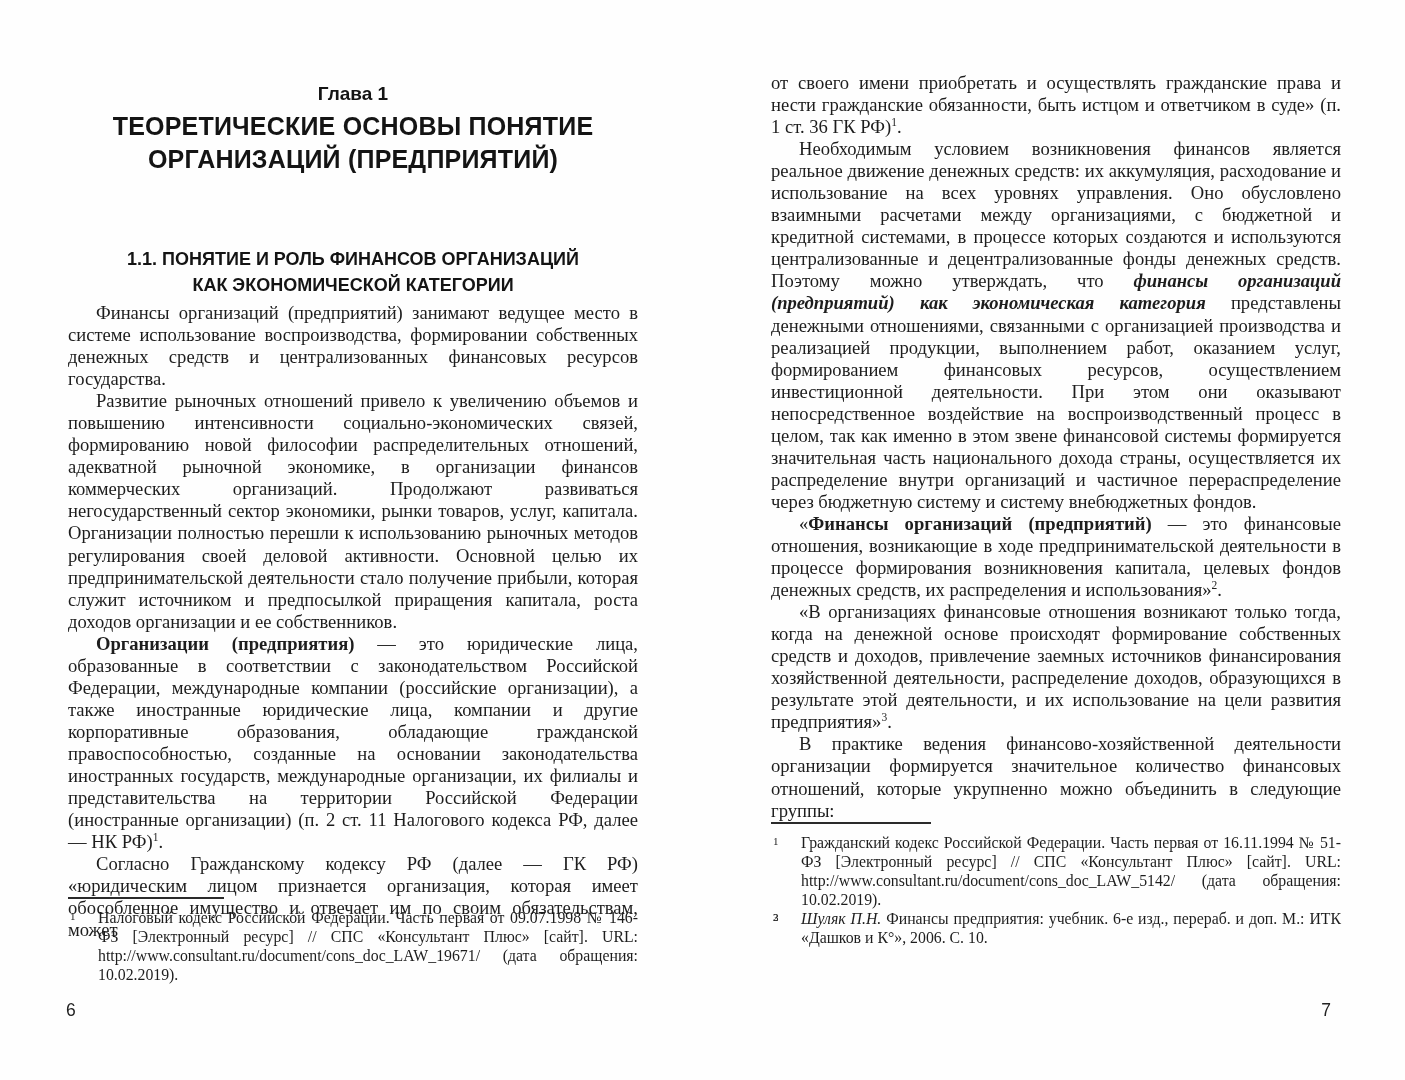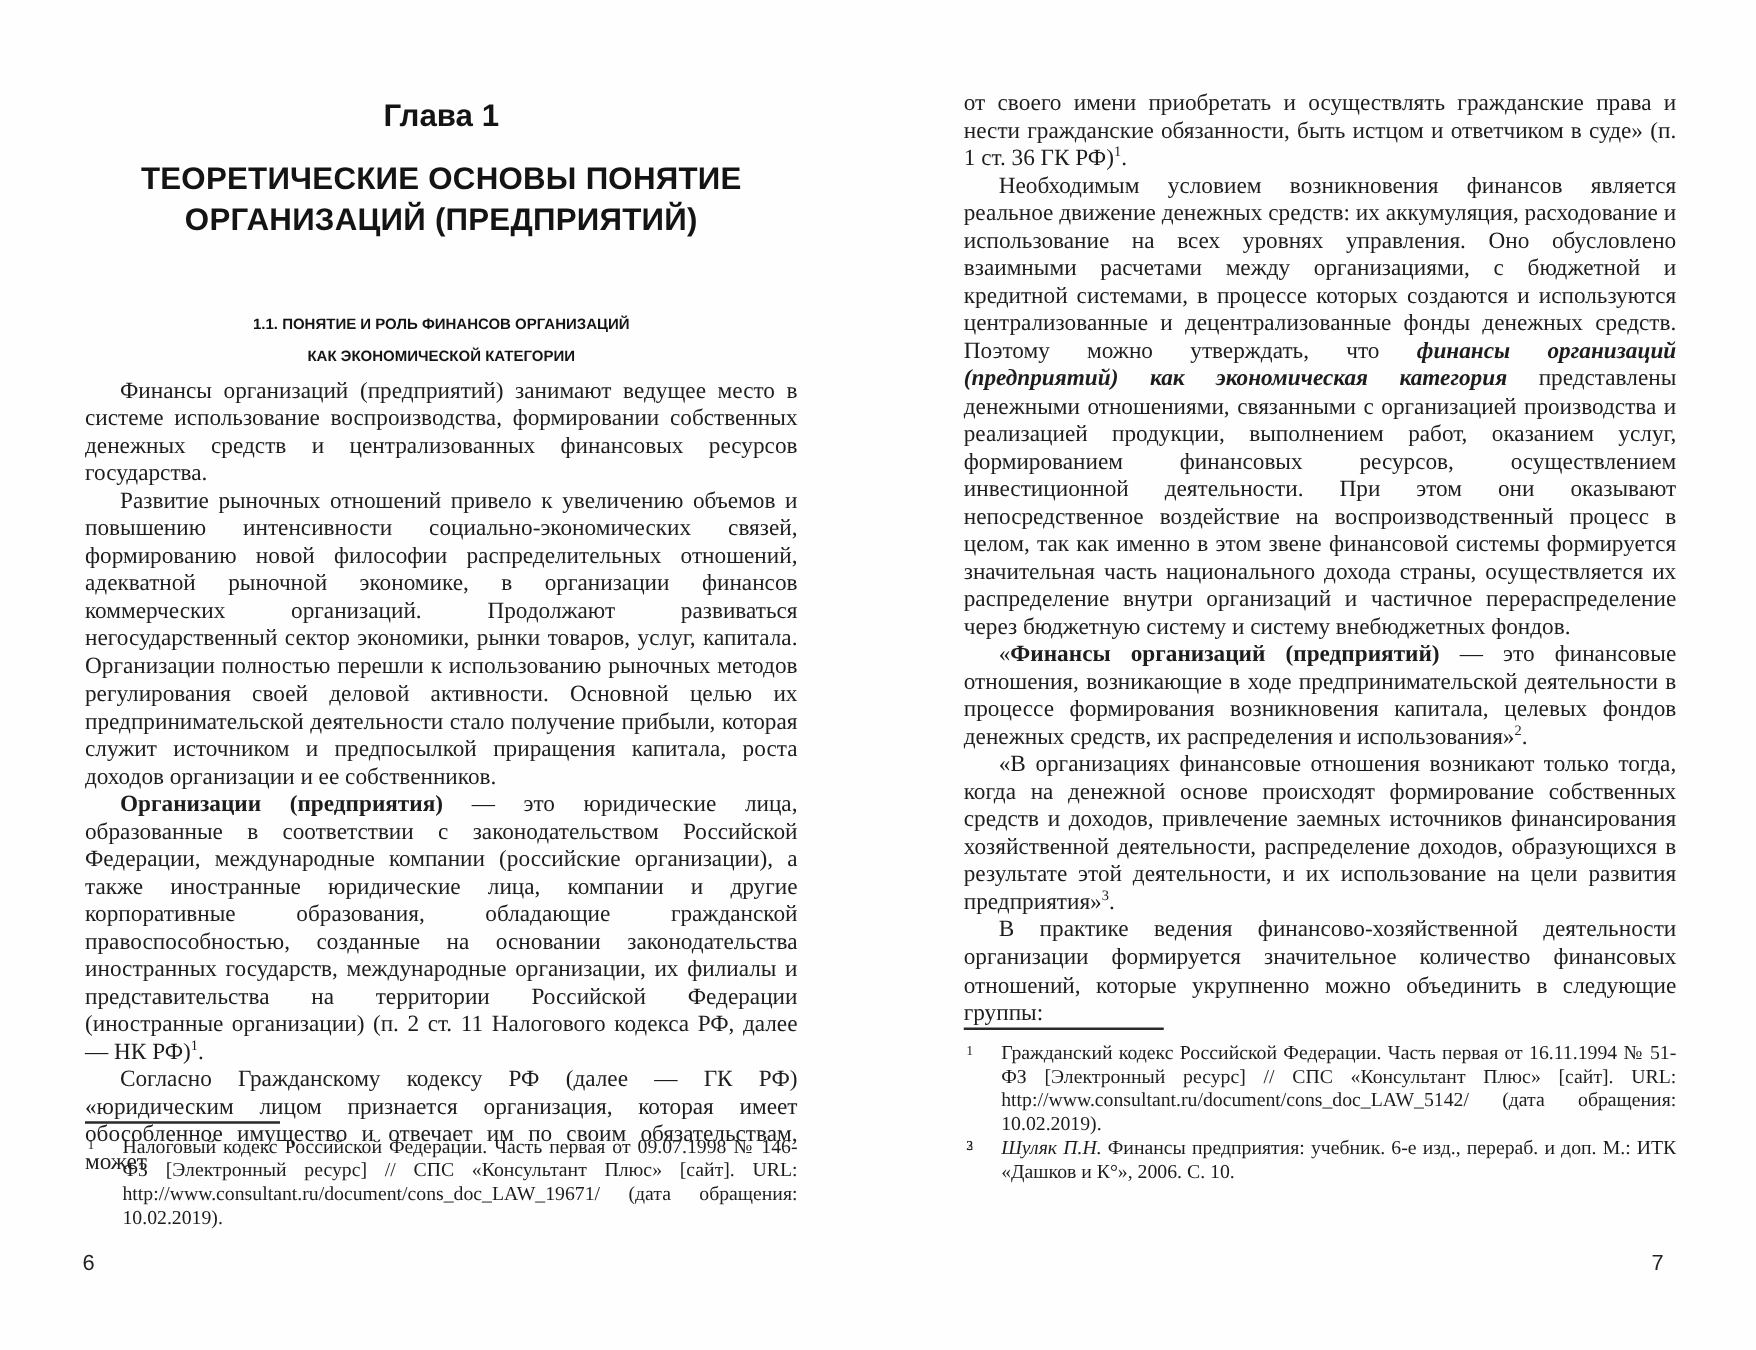--- a/index.html
+++ b/index.html
@@ -18,29 +18,29 @@
   .abs { position: absolute; }
 
   
   .chapter {
     left: 68px; top: 80px; width: 570px;
     text-align: center;
     font-family: "Liberation Sans", sans-serif;
     font-weight: bold;
     color: #141414;
   }
-  .chapter-label { font-size: 25px; line-height: 27px; margin-bottom: 20px; }
+  .chapter-label { font-size: 19px; line-height: 27px; margin-bottom: 3px; }
   .chapter-title { font-size: 25px; line-height: 33px; letter-spacing: 0.2px; }
 
   .section {
     left: 68px; top: 246px; width: 570px;
     text-align: center;
     font-family: "Liberation Sans", sans-serif;
     font-weight: bold;
-    font-size: 12px; line-height: 26px;
+    font-size: 18px; line-height: 26px;
     color: #141414;
   }
 
   
   .body {
     width: 570px;
     font-size: 18.6px;
     line-height: 22.05px;
     text-align: justify;
     hyphens: auto;

